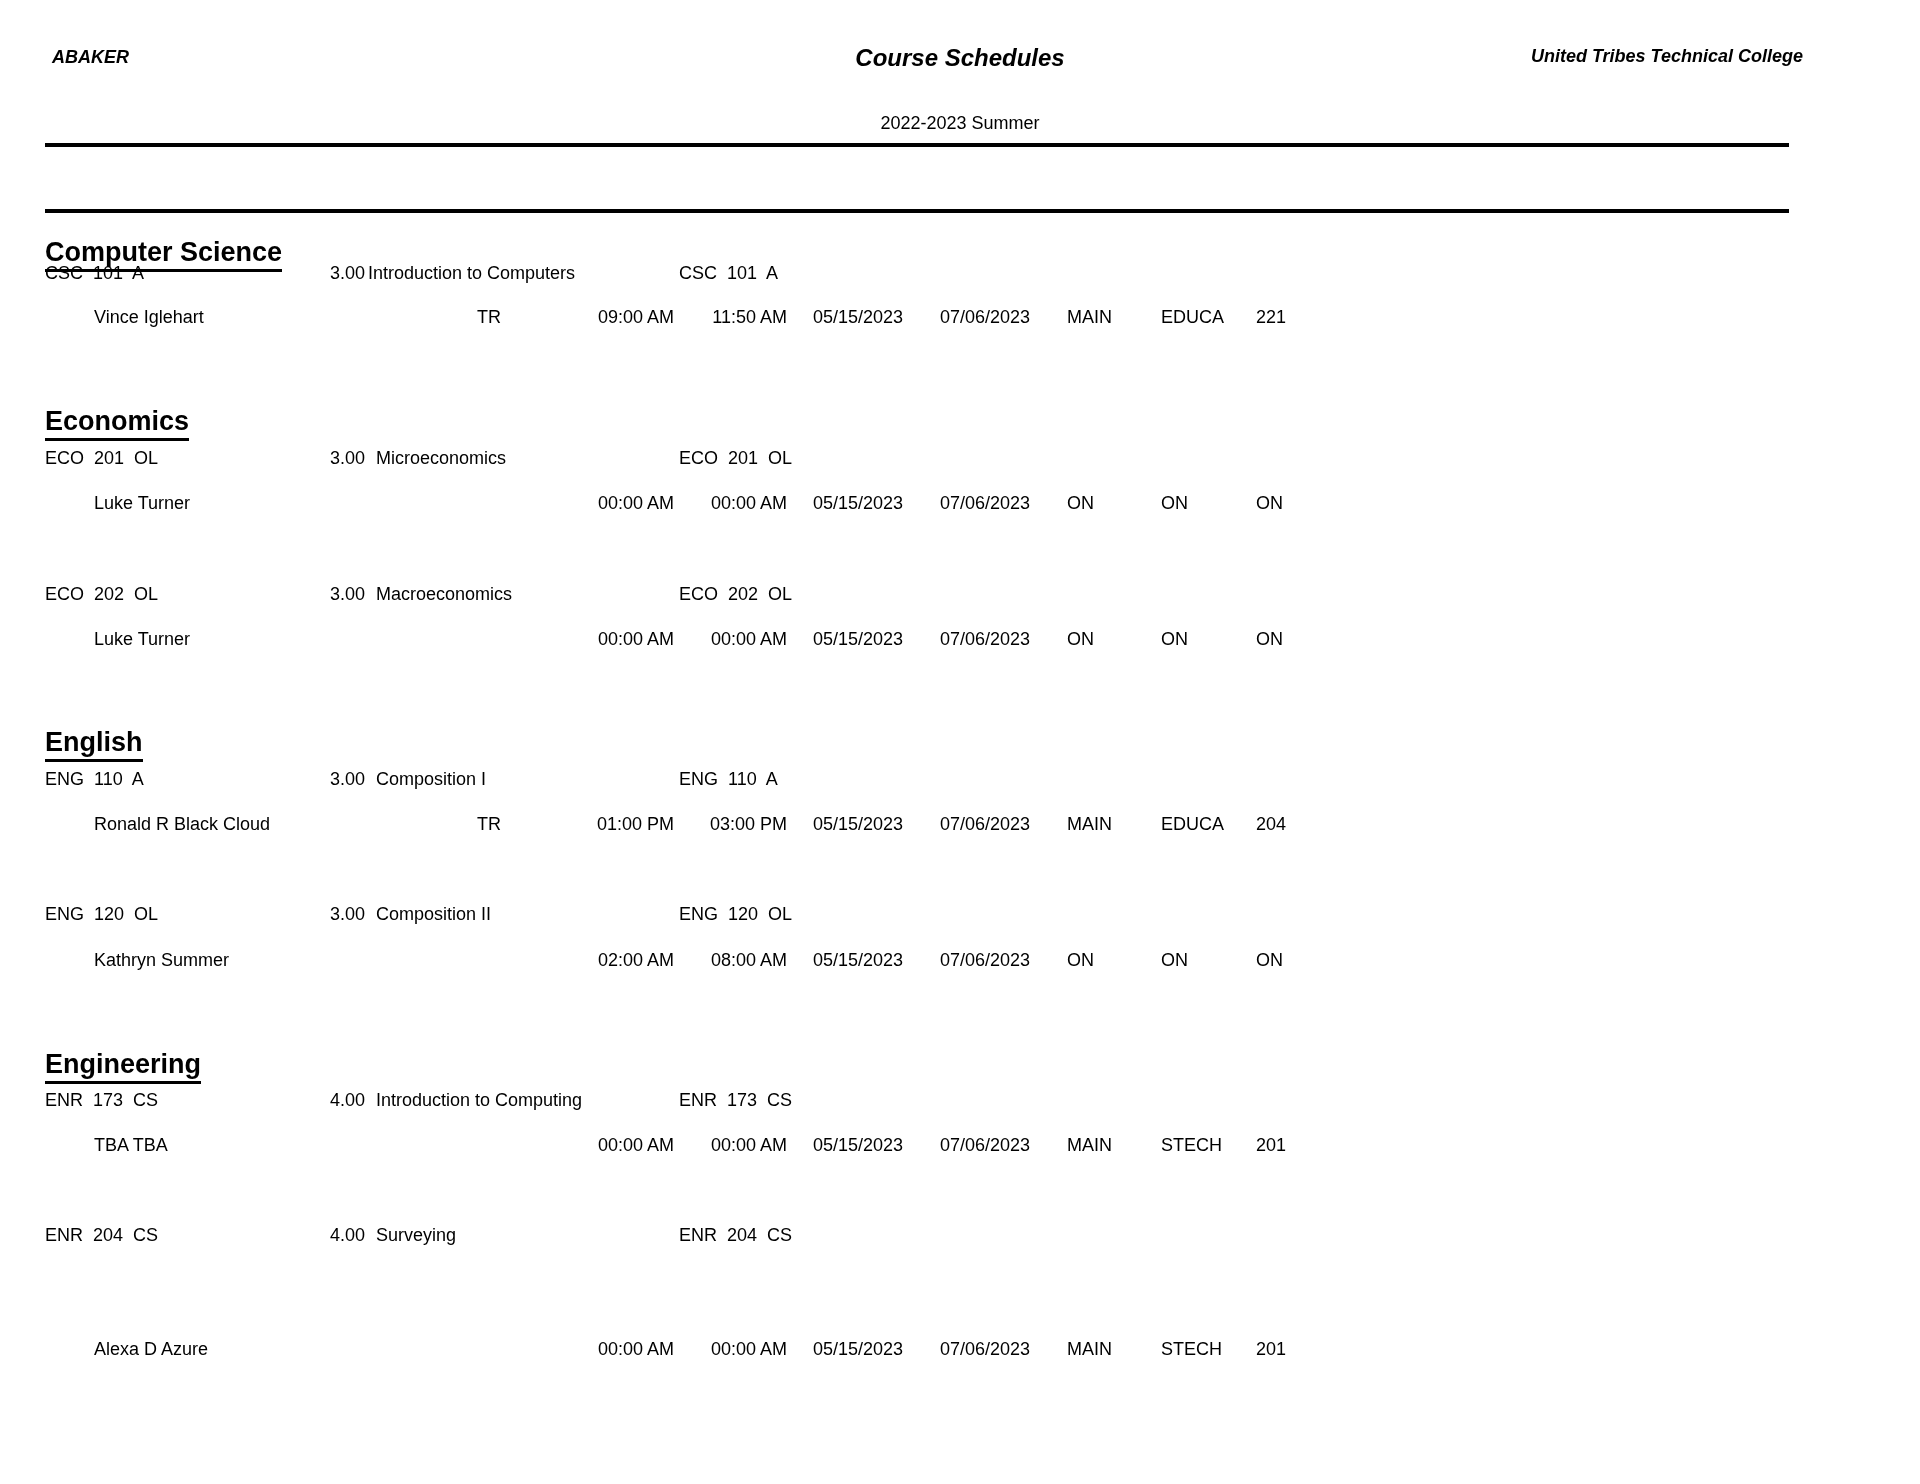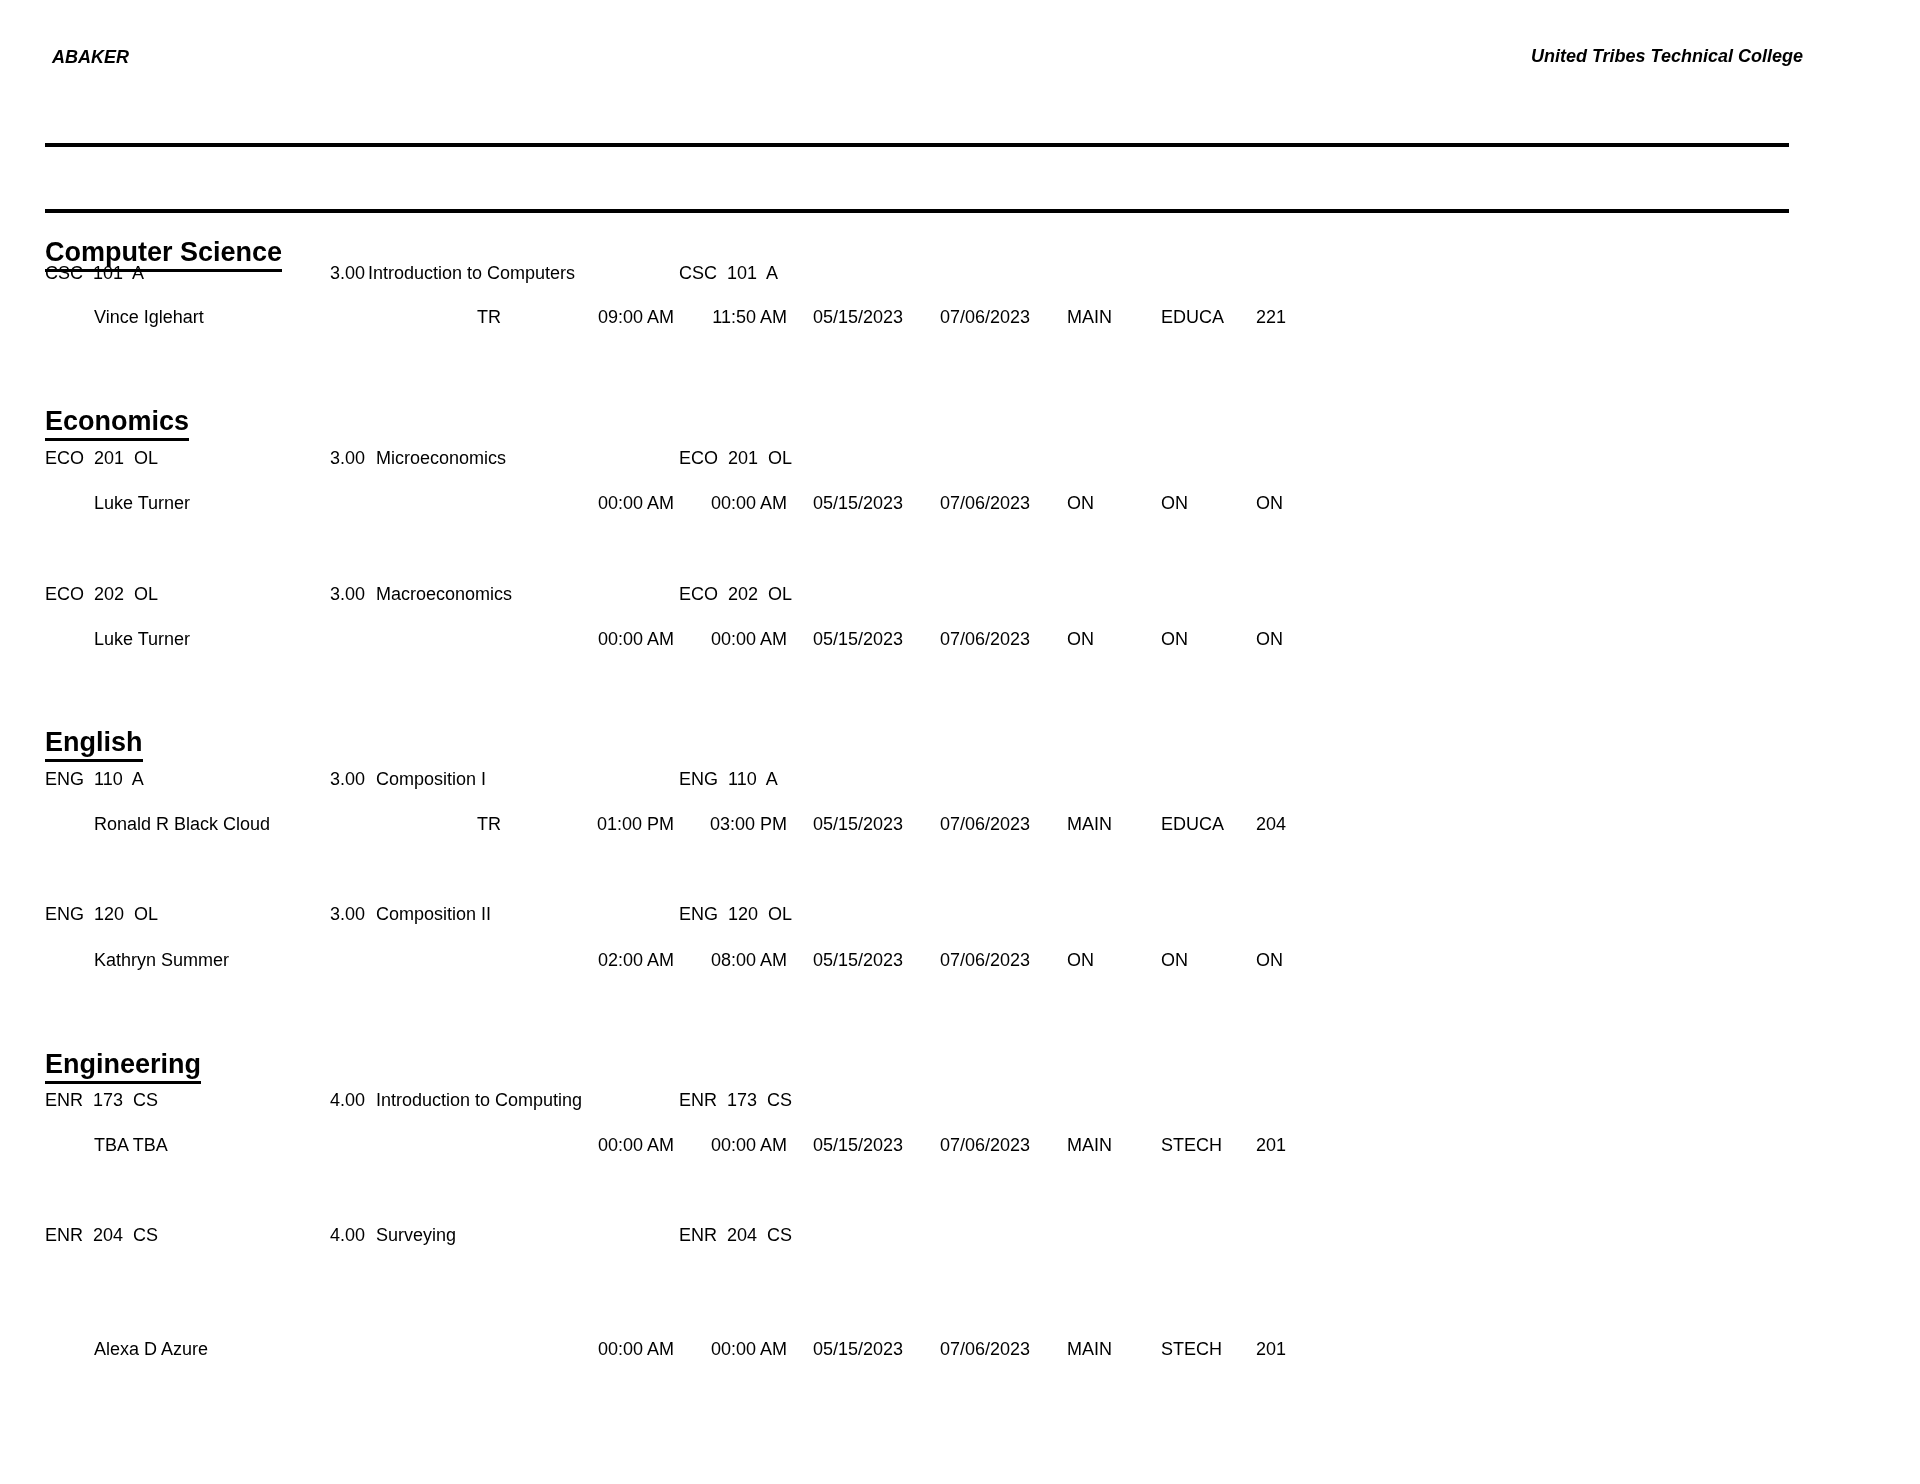--- a/index.html
+++ b/index.html
@@ -22,21 +22,23 @@
     position:absolute; left:45px; font-size:27px; font-weight:bold; line-height:32px;
     border-bottom:3px solid #000; padding-bottom:1px;
   }
 </style>
 </head>
 <body>
 
 <div class="page">
 
   <div class="report-user">ABAKER</div>
+  <div class="report-title">Course Schedules</div>
   <div class="institution">United Tribes Technical College</div>
+  <div class="term">2022-2023 Summer</div>
 
   <div class="rule" style="top:143px"></div>
 
 
 
   <div class="rule" style="top:209px"></div>
 
   <div class="section-heading" style="top:236px">Computer Science</div>
 
   <div class="row" style="top:261px">

